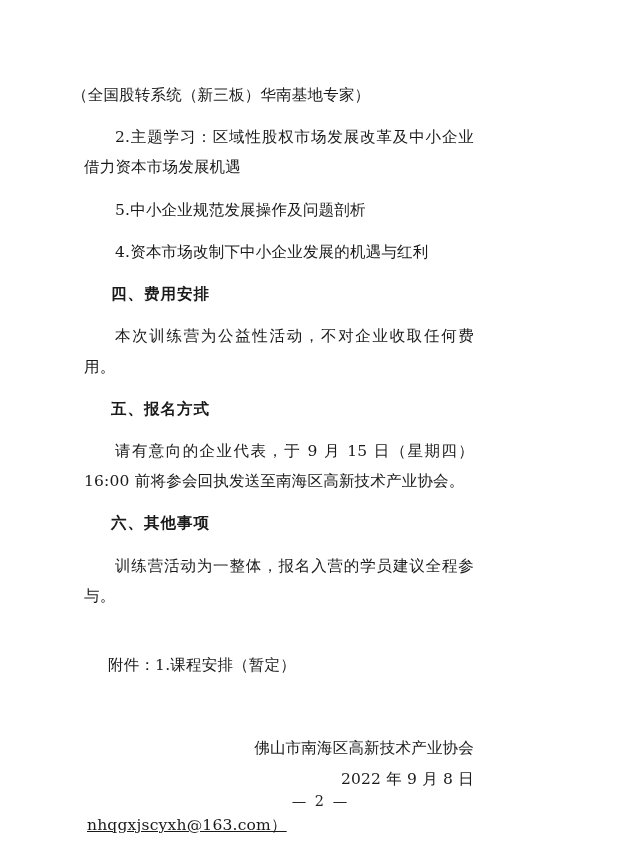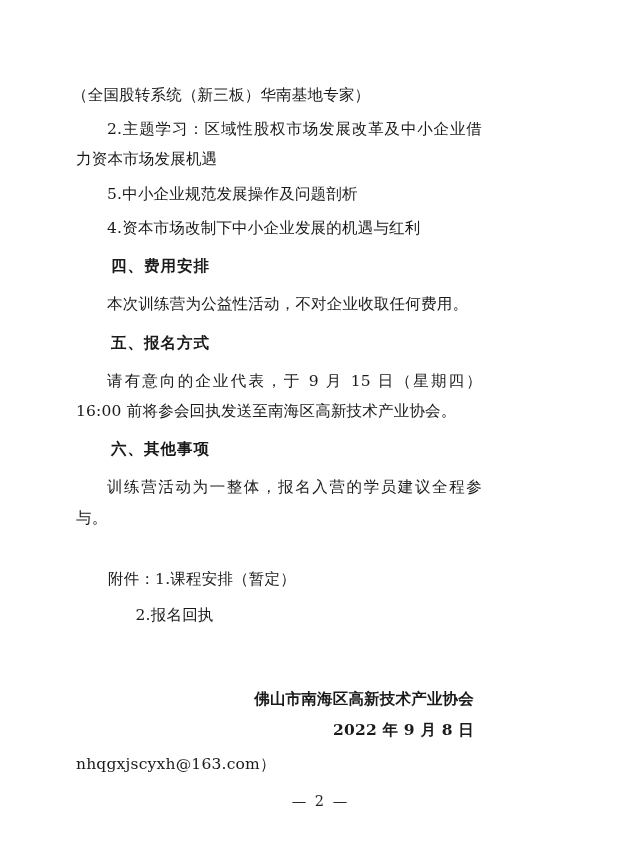--- a/index.html
+++ b/index.html
@@ -25,21 +25,21 @@
     font-size: 15.5px;
     line-height: 1.95;
     text-align: justify;
     letter-spacing: 0.2px;
   }
   .para {
     margin: 0;
     text-indent: 0;
   }
   .para-indent {
-    margin: 4px;
+    margin: 12px;
     text-indent: 2em;
   }
   .heading {
     margin: 8px;
     text-indent: 2em;
     font-weight: bold;
     letter-spacing: 1px;
   }
   .spacer-md {
     height: 22px;
@@ -55,30 +55,30 @@
     line-height: 2.0;
   }
   .sign-block {
     margin-top: 52px;
     text-align: right;
     padding-right: 12px;
     line-height: 2.0;
   }
   .sign-line {
     margin: 0;
-    font-weight: bold;
   }
   .contact {
     margin: 0;
     text-indent: 2em;
     line-height: 2.0;
   }
   .contact-cont {
-    margin: 4px;
+    margin: 15px;
     line-height: 2.0;
+    text-decoration: underline;
   }
   .page-number {
     position: absolute;
     bottom: 58px;
     left: 0;
     width: 641px;
     text-align: center;
     font-size: 14.5px;
     letter-spacing: 2px;
     color: #222;
@@ -107,21 +107,20 @@
     <p class="para-indent">请有意向的企业代表，于 9 月 15 日（星期四）16:00 前将参会回执发送至南海区高新技术产业协会。</p>
 
     <p class="heading">六、其他事项</p>
 
     <p class="para-indent">训练营活动为一整体，报名入营的学员建议全程参与。</p>
 
     <div class="spacer-md"></div>
 
     <p class="attach">附件：1.课程安排（暂定）</p>
 
-    <p class="attach-sub">2.报名回执</p>
 
     <div class="sign-block">
       <p class="sign-line">佛山市南海区高新技术产业协会</p>
       <p class="sign-line">2022 年 9 月 8 日</p>
     </div>
 
     <p class="contact-cont">nhqgxjscyxh@163.com）</p>
 
   </div>
 

